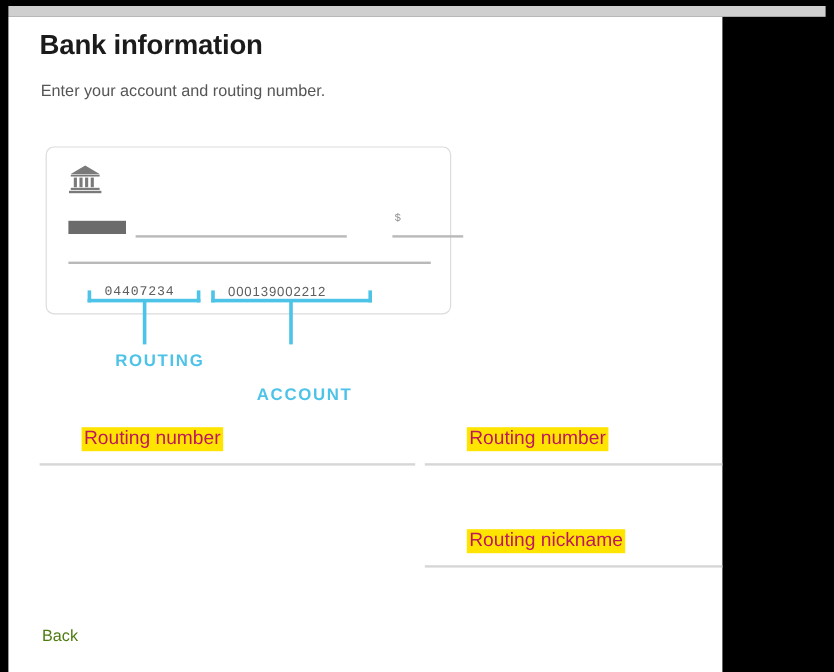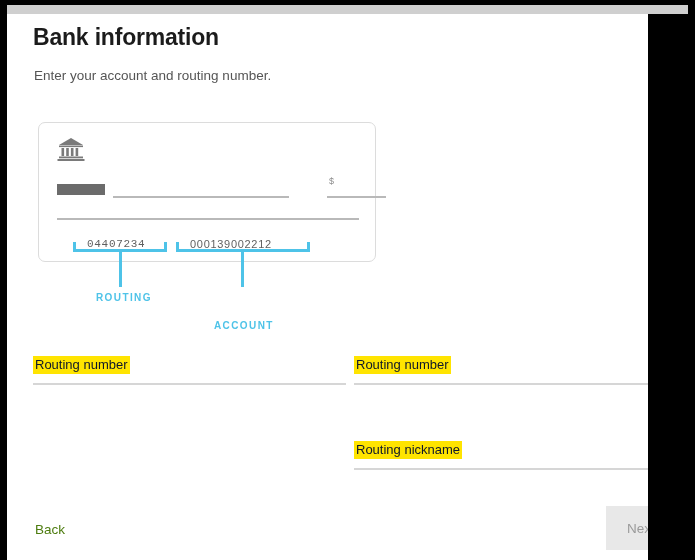--- a/index.html
+++ b/index.html
@@ -27,21 +27,21 @@
     left: 7px;
     top: 5px;
     width: 681px;
     height: 9px;
     background: #cfcfcf;
   }
 
   
   #page {
     position: relative;
-    width: 641px;
+    width: 595px;
     height: 546px;
     margin-top: 9px;
     background: #ffffff;
     overflow: hidden;
   }
 
   
   #page-title {
     position: absolute;
     left: 26px;
@@ -160,41 +160,42 @@
     position: absolute;
     width: 3px;
     background: #4ec3e8;
   }
   #leader-routing { left: 85px; top: 137px; height: 36px; }
   #leader-account { left: 207px; top: 137px; height: 36px; }
 
   
   .bracket-label {
     position: absolute;
-    font-size: 10px;
+    font-size: 14px;
     font-weight: bold;
     color: #4ec3e8;
     letter-spacing: 1.4px;
     white-space: nowrap;
   }
   #label-routing { left: 62px; top: 178px; }
   #label-account { left: 180px; top: 178px; margin-top: 28px; }
 
   
   .field {
     position: absolute;
     width: 313px;
   }
   .field-label {
     display: inline;
-    font-size: 13px;
-    color: #0f172a;
+    font-size: 16px;
+    color: #be185d;
     background: #ffe400;
     padding: 1px 2px 2px 2px;
     line-height: 1.35;
+    margin-left: 35px;
   }
   .field-underline {
     margin-top: 9px;
     width: 100%;
     height: 2px;
     background: #d6d6d6;
   }
 
   #field-routing-number  { left: 26px;  top: 341px; }
   #field-account-number  { left: 347px; top: 341px; }

